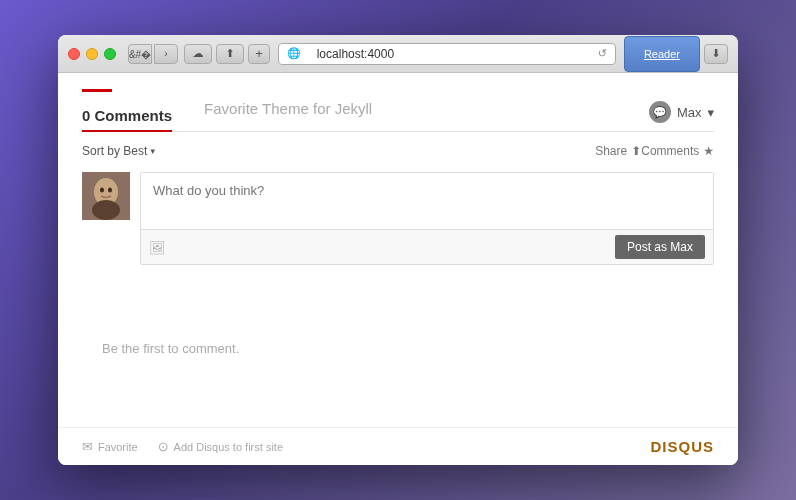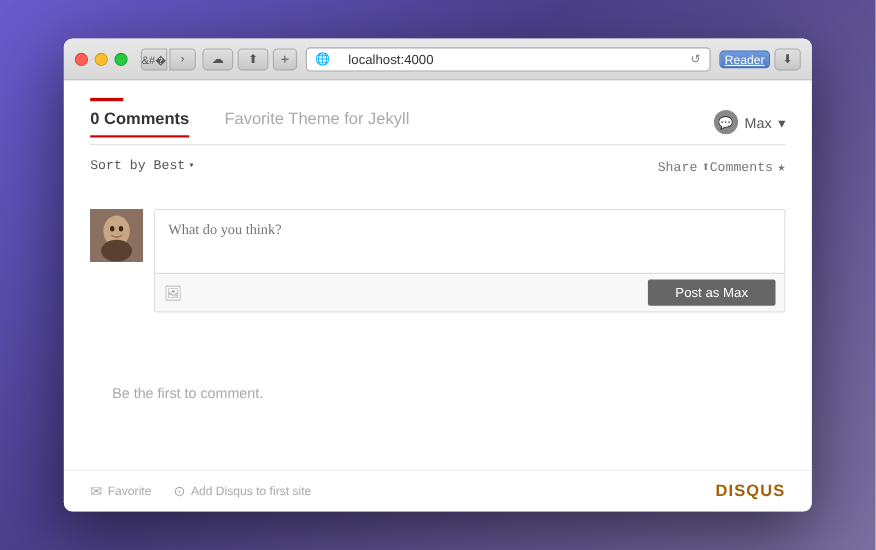--- a/index.html
+++ b/index.html
@@ -139,24 +139,24 @@
       font-size: 11px;
       color: #888;
       cursor: pointer;
     }
 
     .reader-btn {
       background: linear-gradient(180deg, #6e9adf, #5580c8);
       color: white;
       border: 1px solid #4570b8;
       border-radius: 4px;
-      padding: 2px 4px;
-      font-size: 11px;
-      cursor: pointer;
-      height: 16px;
+      padding: 2px 19px;
+      font-size: 11px;
+      cursor: pointer;
+      height: 36px;
       text-decoration: underline;
     }
     .ext-btn {
       width: 24px;
       height: 20px;
       background: linear-gradient(180deg, #e0e0e0, #c8c8c8);
       border: 1px solid #aaa;
       border-radius: 4px;
       display: flex;
       align-items: center;
@@ -188,21 +188,21 @@
     .top-divider {
       width: 30px;
       height: 3px;
       background: #cc0000;
       margin-bottom: 8px;
     }
 
     
     .tabs-row {
       display: flex;
-      align-items: flex-start;
+      align-items: flex-end;
       margin-bottom: 12px;
       border-bottom: 1px solid #e0e0e0;
       padding-bottom: 8px;
     }
     .tab-comments {
       font-size: 15px;
       font-weight: bold;
       color: #333;
       border-bottom: 2px solid #cc0000;
       padding-bottom: 6px;
@@ -235,22 +235,21 @@
       justify-content: center;
       font-size: 11px;
       color: white;
     }
 
     
     .sort-row {
       display: flex;
       align-items: flex-start;
       justify-content: space-between;
-      margin-bottom: 31px;
-      font-family: Liberation Mono, monospace;
+      margin-bottom: 14px;
     }
     .sort-btn {
       font-size: 12px;
       color: #555;
       cursor: pointer;
       display: flex;
       align-items: center;
       gap: 3px;
     }
     .sort-chevron {
@@ -297,40 +296,40 @@
     .input-top {
       width: 100%;
       padding: 10px 12px;
       font-size: 13px;
       color: #aaa;
       border: none;
       outline: none;
       background: white;
       min-height: 52px;
       resize: none;
-      font-family: Liberation Serif, serif;
+      font-family: Liberation Sans, sans-serif;
     }
     .input-bottom {
       background: #f8f8f8;
       border-top: 1px solid #ddd;
       padding: 5px 8px;
       display: flex;
       align-items: center;
       justify-content: space-between;
     }
     .img-icon {
       font-size: 13px;
       color: #aaa;
       cursor: pointer;
     }
     .post-btn {
       background: #666;
       color: white;
       border: none;
-      padding: 5px 25px;
+      padding: 5px 12px;
       font-size: 12px;
       cursor: pointer;
       border-radius: 2px;
     }
 
     
     .empty-state {
       flex: 1;
       display: flex;
       align-items: center;

